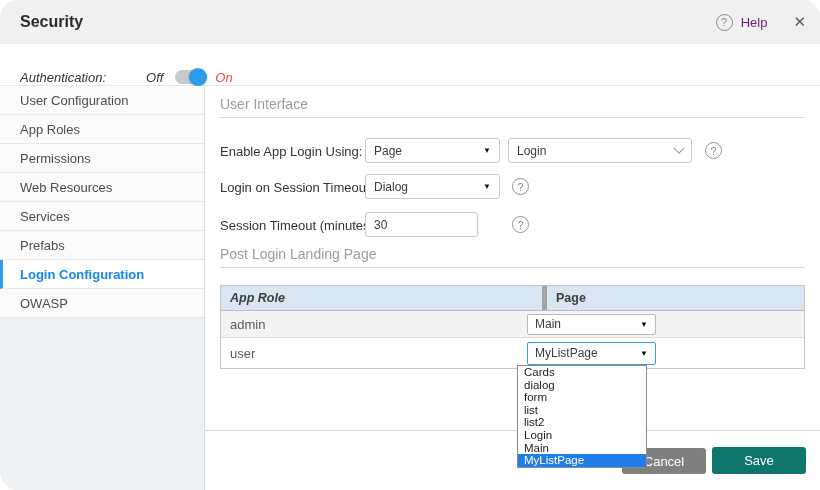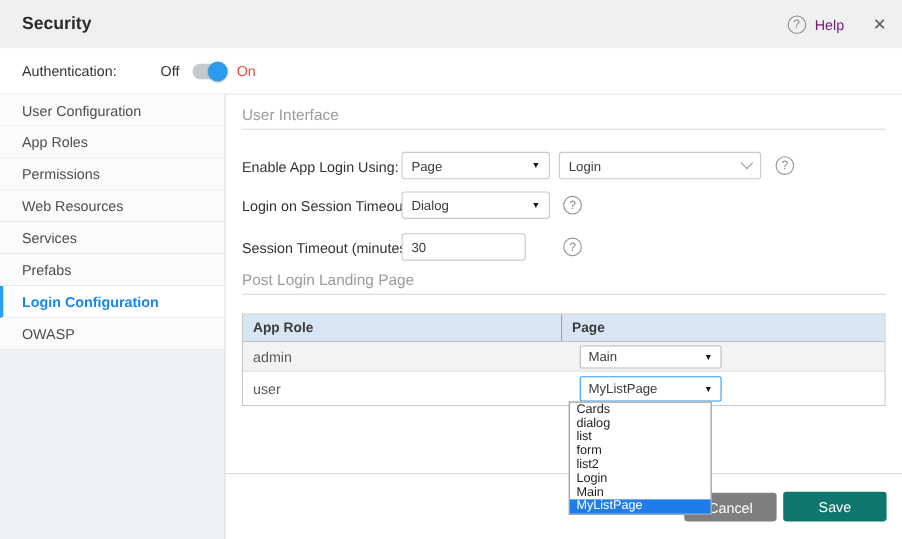--- a/index.html
+++ b/index.html
@@ -1,31 +1,31 @@
 <!DOCTYPE html>
 <html><head>
 <meta charset="utf-8">
 <style>
   * { margin:0; padding:0; box-sizing:border-box; }
   html,body { width:820px; height:490px; }
   body { font-family:"Liberation Sans", sans-serif; background:#fff; }
-  .page { position:relative; width:820px; height:490px; overflow:hidden; background:#fff; }
+  .page { position:relative; width:820px; height:490px; overflow:hidden; background:#fff;border-radius:18px; }
 
   
   .header { position:absolute; left:0; top:0; width:820px; height:44px; background:#f0f0f0; }
   .title { position:absolute; left:20px; top:0; line-height:44px; font-size:16px; font-weight:700; color:#2b2b2b; }
   .help-group { position:absolute; right:14px; top:0; height:44px; display:flex; align-items:center; gap:8px; }
   .q-icon { width:17px; height:17px; border:1px solid #8a8a8a; border-radius:50%; color:#8a8a8a;
             font-size:11px; display:flex; align-items:center; justify-content:center; background:transparent; }
   .help-text { font-size:13px; color:#701a75; margin-right:18px; }
   .close-x { font-size:15px; color:#5a5a5a; cursor:default; }
 
   
   .auth-bar { position:absolute; left:0; top:44px; width:820px; height:42px; background:#fff;
-              border-bottom:1px solid #e7e7e7; display:flex; align-items:center; }
+              border-bottom:1px solid #e7e7e7; display:flex; align-items:flex-end;font-style:italic; }
   .auth-label { font-size:13px; color:#333; margin-left:20px; }
   .off-label { font-size:13px; color:#333; margin-left:40px; }
   .on-label  { font-size:13px; color:#ef4444; margin-left:10px; }
   .toggle { position:relative; width:30px; height:16px; margin-left:12px; }
   .toggle-track { position:absolute; left:0; top:1px; width:30px; height:14px; border-radius:7px; background:#c6cacd; }
   .toggle-knob  { position:absolute; right:-2px; top:-1px; width:18px; height:18px; border-radius:50%;
                   background:#2b9ced; box-shadow:0 1px 2px rgba(0,0,0,.25); }
 
   
   .sidebar { position:absolute; left:0; top:86px; width:205px; height:404px; background:#eef1f4;
@@ -49,21 +49,21 @@
           transform:rotate(45deg) translate(-2px,-2px); }
   .txt-input { position:absolute; border:1px solid #c9c9c9; border-radius:3px; font-size:12px; color:#3c3c3c;
                padding:0 8px; font-family:"Liberation Sans",sans-serif; background:#fff; }
   .q-sm { position:absolute; width:17px; height:17px; border:1px solid #939393; border-radius:50%;
           color:#8a8a8a; font-size:11px; display:flex; align-items:center; justify-content:center; }
 
   
   .table { position:absolute; left:220px; top:285px; width:585px; border:1px solid #c5c5c5; }
   .t-head { display:flex; height:25px; background:#d8e6f4; border-bottom:1px solid #c0c0c0; }
   .t-hcell { font-size:12.5px; font-weight:700; color:#3c3c3c; line-height:24px; padding-left:9px; }
-  .t-hcell.c1 { width:290px; border-right:1px solid #a3a3a3; }
+  .t-hcell.c1 { width:326px; border-right:5px solid #a3a3a3;font-style:italic; }
   .t-hcell.c2 { flex:1; }
   .t-row { display:flex; border-bottom:1px solid #dcdcdc; }
   .t-row:last-child { border-bottom:none; }
   .t-row.odd { background:#f3f3f3; height:27px; }
   .t-row.even { background:#fff; height:30px; }
   .t-cell { font-size:13px; color:#5a5a5a; display:flex; align-items:center; padding-left:9px; }
   .t-cell.c1 { width:290px; }
   .t-cell.c2 { flex:1; position:relative; }
 
   .row-sel { background:#fff; border:1px solid #b9b9b9; border-radius:2px; display:flex;
@@ -168,22 +168,22 @@
           <span>MyListPage</span>
           <span class="caret-dn">▼</span>
         </div>
       </div>
     </div>
   </div>
 
   <div class="dd-list">
     <div class="dd-opt">Cards</div>
     <div class="dd-opt">dialog</div>
+    <div class="dd-opt">form</div>
     <div class="dd-opt">list</div>
-    <div class="dd-opt">form</div>
     <div class="dd-opt">list2</div>
     <div class="dd-opt">Login</div>
     <div class="dd-opt">Main</div>
     <div class="dd-opt hl">MyListPage</div>
   </div>
 
   <div class="hr" style="left:205px; top:430px; width:615px;"></div>
   <button class="btn btn-cancel">Cancel</button>
   <button class="btn btn-save">Save</button>
 

